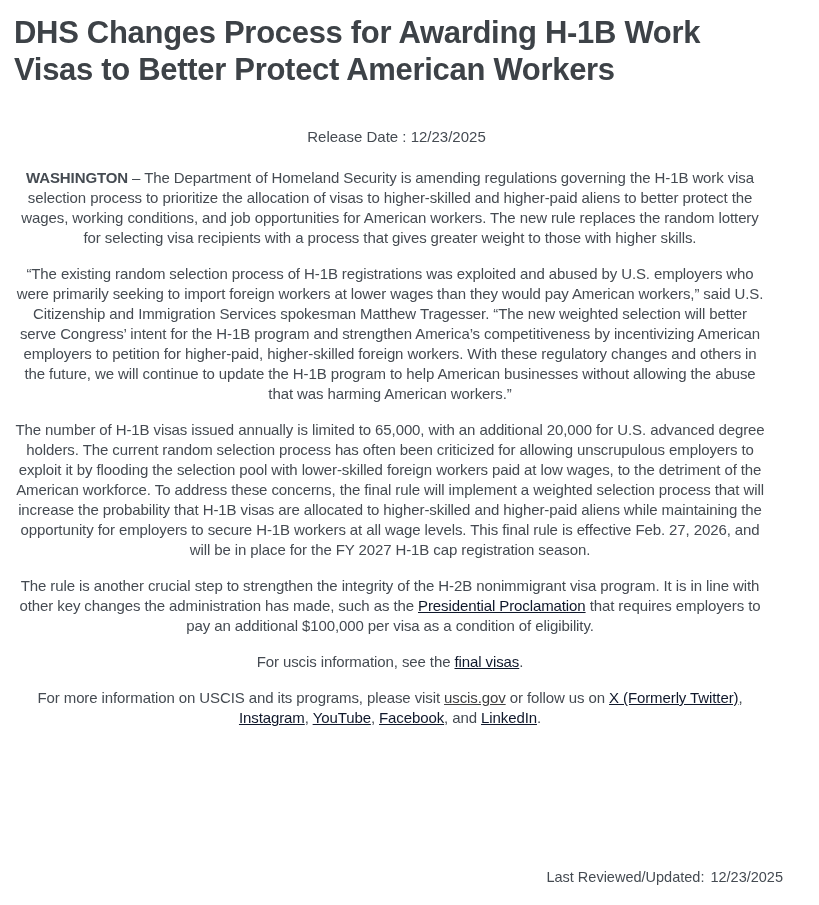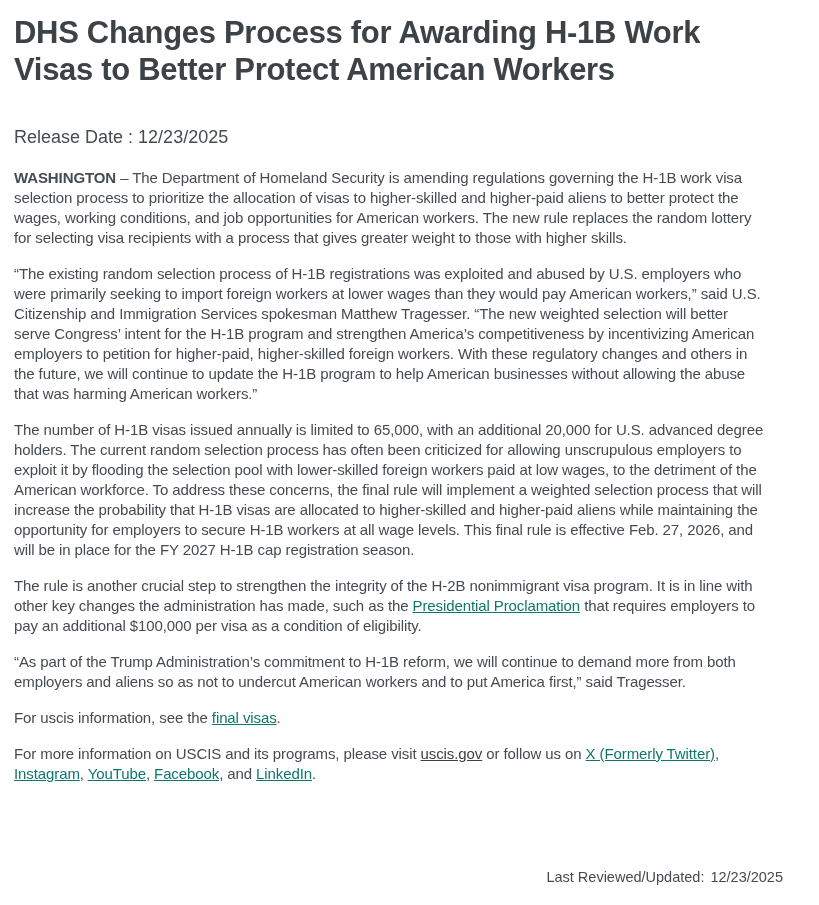--- a/index.html
+++ b/index.html
@@ -24,40 +24,42 @@
     margin: 0;
     max-width: 700px;
     font-size: 31px;
     line-height: 37px;
     font-weight: bold;
     letter-spacing: -0.3px;
     color: #3d4247;
   }
   .release-date {
     margin-top: 40px;
-    font-size: 18px;
+    font-size: 15px;
     line-height: 18px;
     color: #454b52;
+    text-align: center;
   }
   .article {
     margin-top: 22px;
     max-width: 752px;
     font-size: 15px;
     line-height: 20px;
     letter-spacing: -0.1px;
     color: #454b52;
   }
   .article p {
     margin: 0 0 16px 0;
+    text-align: center;
   }
   .article strong {
     font-weight: bold;
   }
   a.link {
-    color: #0f766e;
+    color: #0f172a;
     text-decoration: underline;
     cursor: pointer;
   }
   a.link.visited {
     color: #404040;
   }
   .footer-reviewed {
     position: absolute;
     top: 868px;
     right: 36px;
@@ -80,21 +82,20 @@
   <div class="release-date">
     <span>Release Date :</span>
     <span>12/23/2025</span>
   </div>
 
   <div class="article" id="article">
       <p><strong>WASHINGTON</strong><span> – The Department of Homeland Security is amending regulations governing the H-1B work visa selection process to prioritize the allocation of visas to higher-skilled and higher-paid aliens to better protect the wages, working conditions, and job opportunities for American workers. The new rule replaces the random lottery for selecting visa recipients with a process that gives greater weight to those with higher skills.</span></p>
       <p><span>“The existing random selection process of H-1B registrations was exploited and abused by U.S. employers who were primarily seeking to import foreign workers at lower wages than they would pay American workers,” said U.S. Citizenship and Immigration Services spokesman Matthew Tragesser. “The new weighted selection will better serve Congress’ intent for the H-1B program and strengthen America’s competitiveness by incentivizing American employers to petition for higher-paid, higher-skilled foreign workers. With these regulatory changes and others in the future, we will continue to update the H-1B program to help American businesses without allowing the abuse that was harming American workers.”</span></p>
       <p><span>The number of H-1B visas issued annually is limited to 65,000, with an additional 20,000 for U.S. advanced degree holders. The current random selection process has often been criticized for allowing unscrupulous employers to exploit it by flooding the selection pool with lower-skilled foreign workers paid at low wages, to the detriment of the American workforce. To address these concerns, the final rule will implement a weighted selection process that will increase the probability that H-1B visas are allocated to higher-skilled and higher-paid aliens while maintaining the opportunity for employers to secure H-1B workers at all wage levels. This final rule is effective Feb. 27, 2026, and will be in place for the FY 2027 H-1B cap registration season.</span></p>
       <p><span>The rule is another crucial step to strengthen the integrity of the H-2B nonimmigrant visa program. It is in line with other key changes the administration has made, such as the </span><a href="#" class="link">Presidential Proclamation</a><span> that requires employers to pay an additional $100,000 per visa as a condition of eligibility.</span></p>
-      <p><span>“As part of the Trump Administration’s commitment to H-1B reform, we will continue to demand more from both employers and aliens so as not to undercut American workers and to put America first,” said Tragesser.</span></p>
       <p><span>For uscis information, see the </span><a href="#" class="link">final visas</a><span>.</span></p>
       <p><span>For more information on USCIS and its programs, please visit </span><a href="#" class="link visited">uscis.gov</a><span> or follow us on </span><a href="#" class="link">X (Formerly Twitter)</a><span>, </span><a href="#" class="link">Instagram</a><span>, </span><a href="#" class="link">YouTube</a><span>, </span><a href="#" class="link">Facebook</a><span>, and </span><a href="#" class="link">LinkedIn</a><span>.</span></p>
     </div>
 
   <div class="footer-reviewed">
     <span>Last Reviewed/Updated:</span><span class="value">12/23/2025</span>
   </div>
 
 </div>
 

